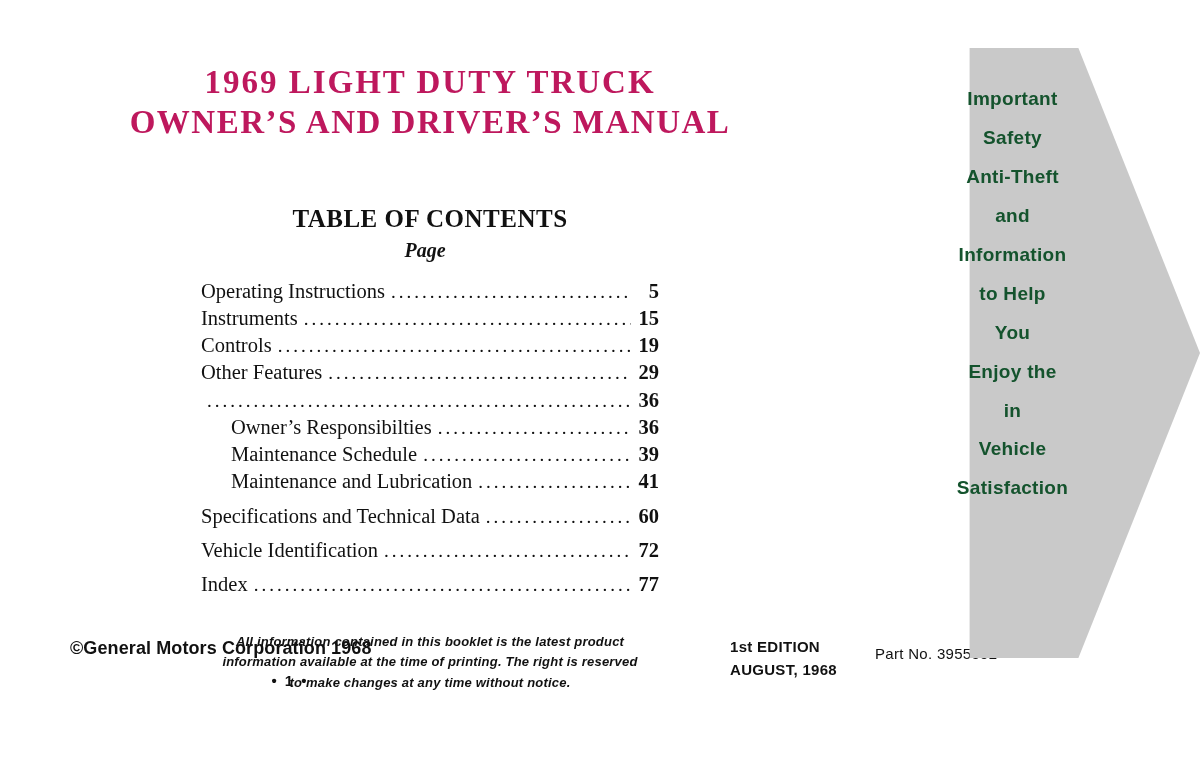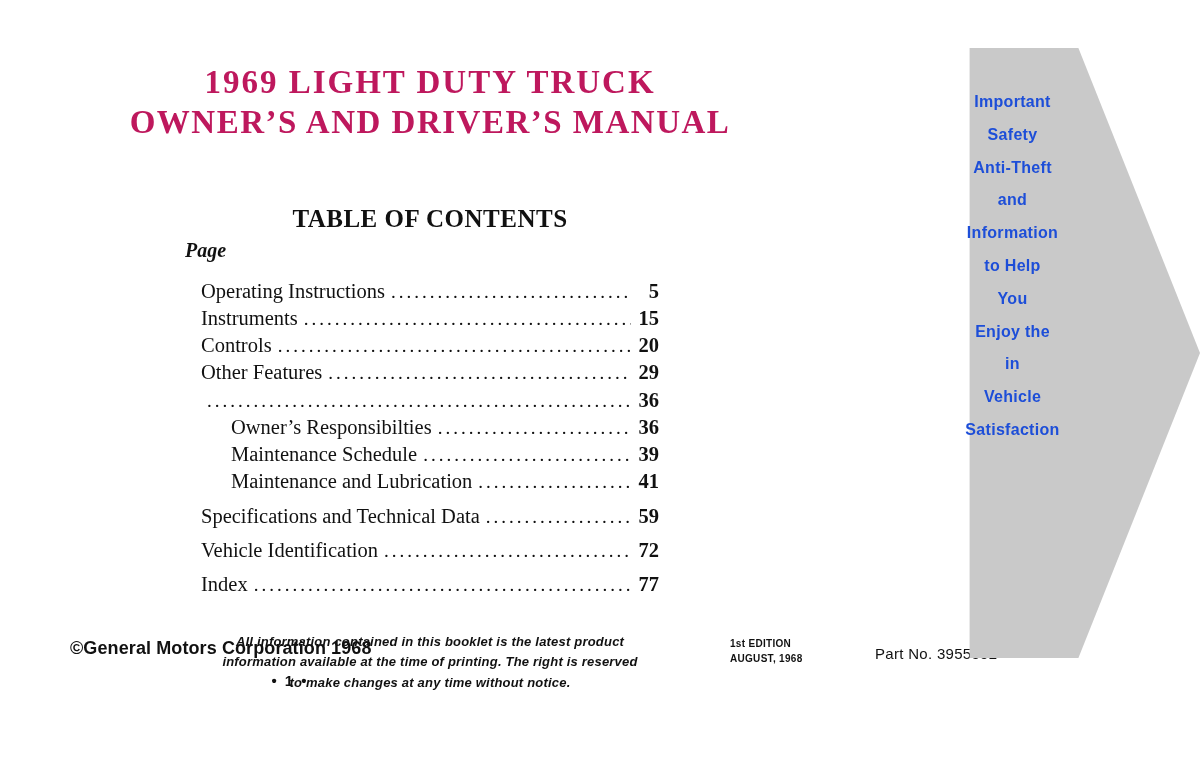--- a/index.html
+++ b/index.html
@@ -47,21 +47,21 @@
     font-size: 25px;
     letter-spacing: 0.5px;
   }
 
   .toc-block {
     width: 490px;
     margin: 6px auto 0 auto;
   }
 
   .toc-page-label {
-    text-align: left;
+    text-align: center;
     font-style: italic;
     font-weight: bold;
     font-size: 20px;
     padding-right: 10px;
     margin-bottom: 2px;
   }
 
   .toc-list {
     list-style: none;
     margin: 16px;
@@ -114,21 +114,21 @@
     font-weight: bold;
     font-size: 18px;
     letter-spacing: 0.1px;
   }
   .edition {
     position: absolute;
     left: 730px;
     top: 636px;
     font-family: "Liberation Sans", sans-serif;
     font-weight: bold;
-    font-size: 10px;
+    font-size: 15px;
     line-height: 1.5;
     letter-spacing: 0.3px;
   }
   .part-no {
     position: absolute;
     left: 875px;
     top: 645px;
     font-family: "Liberation Sans", sans-serif;
     font-size: 15px;
     letter-spacing: 0.3px;
@@ -162,28 +162,28 @@
     right: 0;
     top: 0;
     width: 320px;
     height: 610px;
     background: #c9c9c9;
     clip-path: polygon(28% 0%, 62% 0%, 100% 50%, 62% 100%, 28% 100%);
   }
   .arrow-text {
     position: absolute;
     left: 0;
-    top: 38px;
+    top: 32px;
     width: 265px;
     text-align: center;
     font-family: "Liberation Sans", sans-serif;
     font-weight: bold;
-    font-size: 16px;
+    font-size: 19px;
     line-height: 2.05;
-    color: #1d4ed8;
+    color: #14532d;
     letter-spacing: 0.3px;
   }
   .arrow-text div { white-space: nowrap; }
 </style>
 </head>
 <body>
 
 <div class="page">
 
   <div class="main-col">
@@ -204,21 +204,21 @@
             <span class="entry-page">5</span>
           </li>
           <li class="toc-row">
             <span class="entry-text">Instruments</span>
             <span class="leader">................................................................................</span>
             <span class="entry-page">15</span>
           </li>
           <li class="toc-row">
             <span class="entry-text">Controls</span>
             <span class="leader">................................................................................</span>
-            <span class="entry-page">20</span>
+            <span class="entry-page">19</span>
           </li>
           <li class="toc-row">
             <span class="entry-text">Other Features</span>
             <span class="leader">................................................................................</span>
             <span class="entry-page">29</span>
           </li>
           <li class="toc-row">
             <span class="leader">................................................................................</span>
             <span class="entry-page">36</span>
           </li>
@@ -233,21 +233,21 @@
             <span class="entry-page">39</span>
           </li>
           <li class="toc-row indent">
             <span class="entry-text">Maintenance and Lubrication</span>
             <span class="leader">................................................................................</span>
             <span class="entry-page">41</span>
           </li>
           <li class="toc-row gap">
             <span class="entry-text">Specifications and Technical Data</span>
             <span class="leader">................................................................................</span>
-            <span class="entry-page">59</span>
+            <span class="entry-page">60</span>
           </li>
           <li class="toc-row gap">
             <span class="entry-text">Vehicle Identification</span>
             <span class="leader">................................................................................</span>
             <span class="entry-page">72</span>
           </li>
           <li class="toc-row gap">
             <span class="entry-text">Index</span>
             <span class="leader">................................................................................</span>
             <span class="entry-page">77</span>

